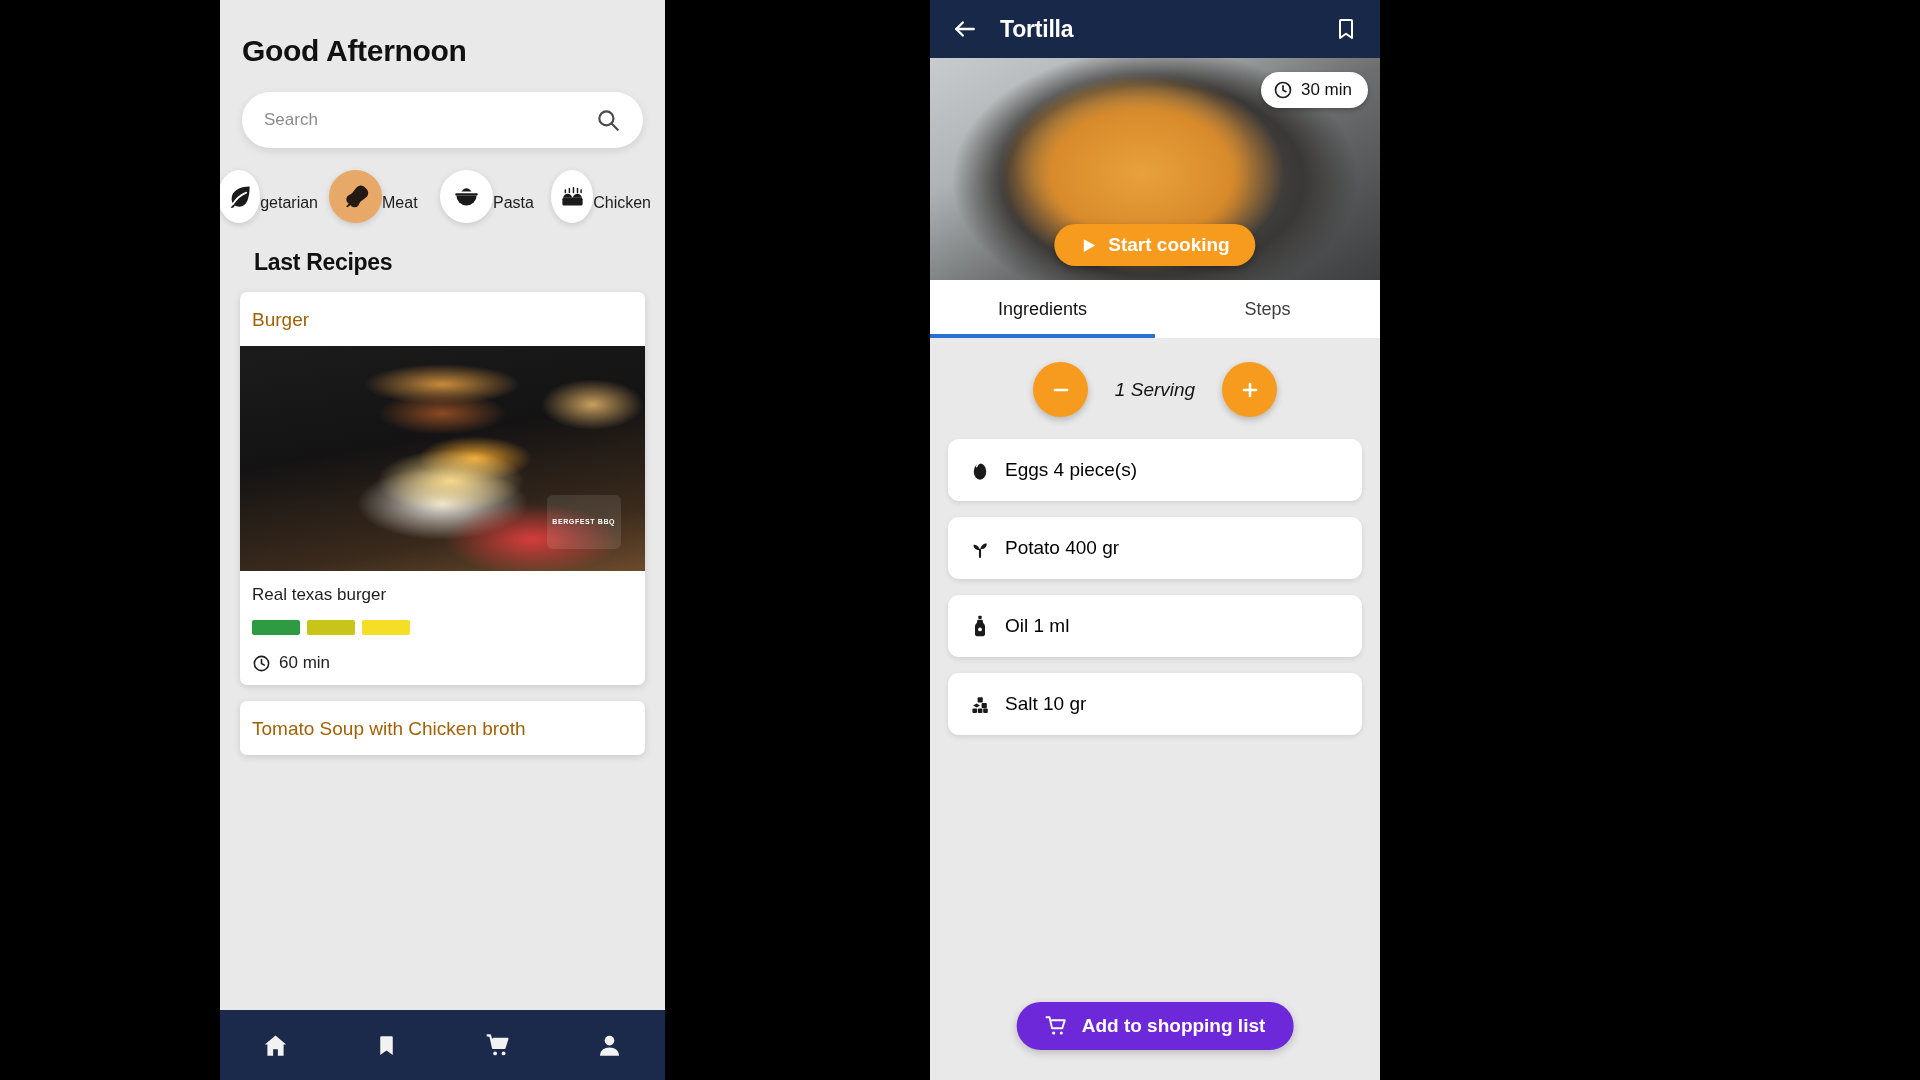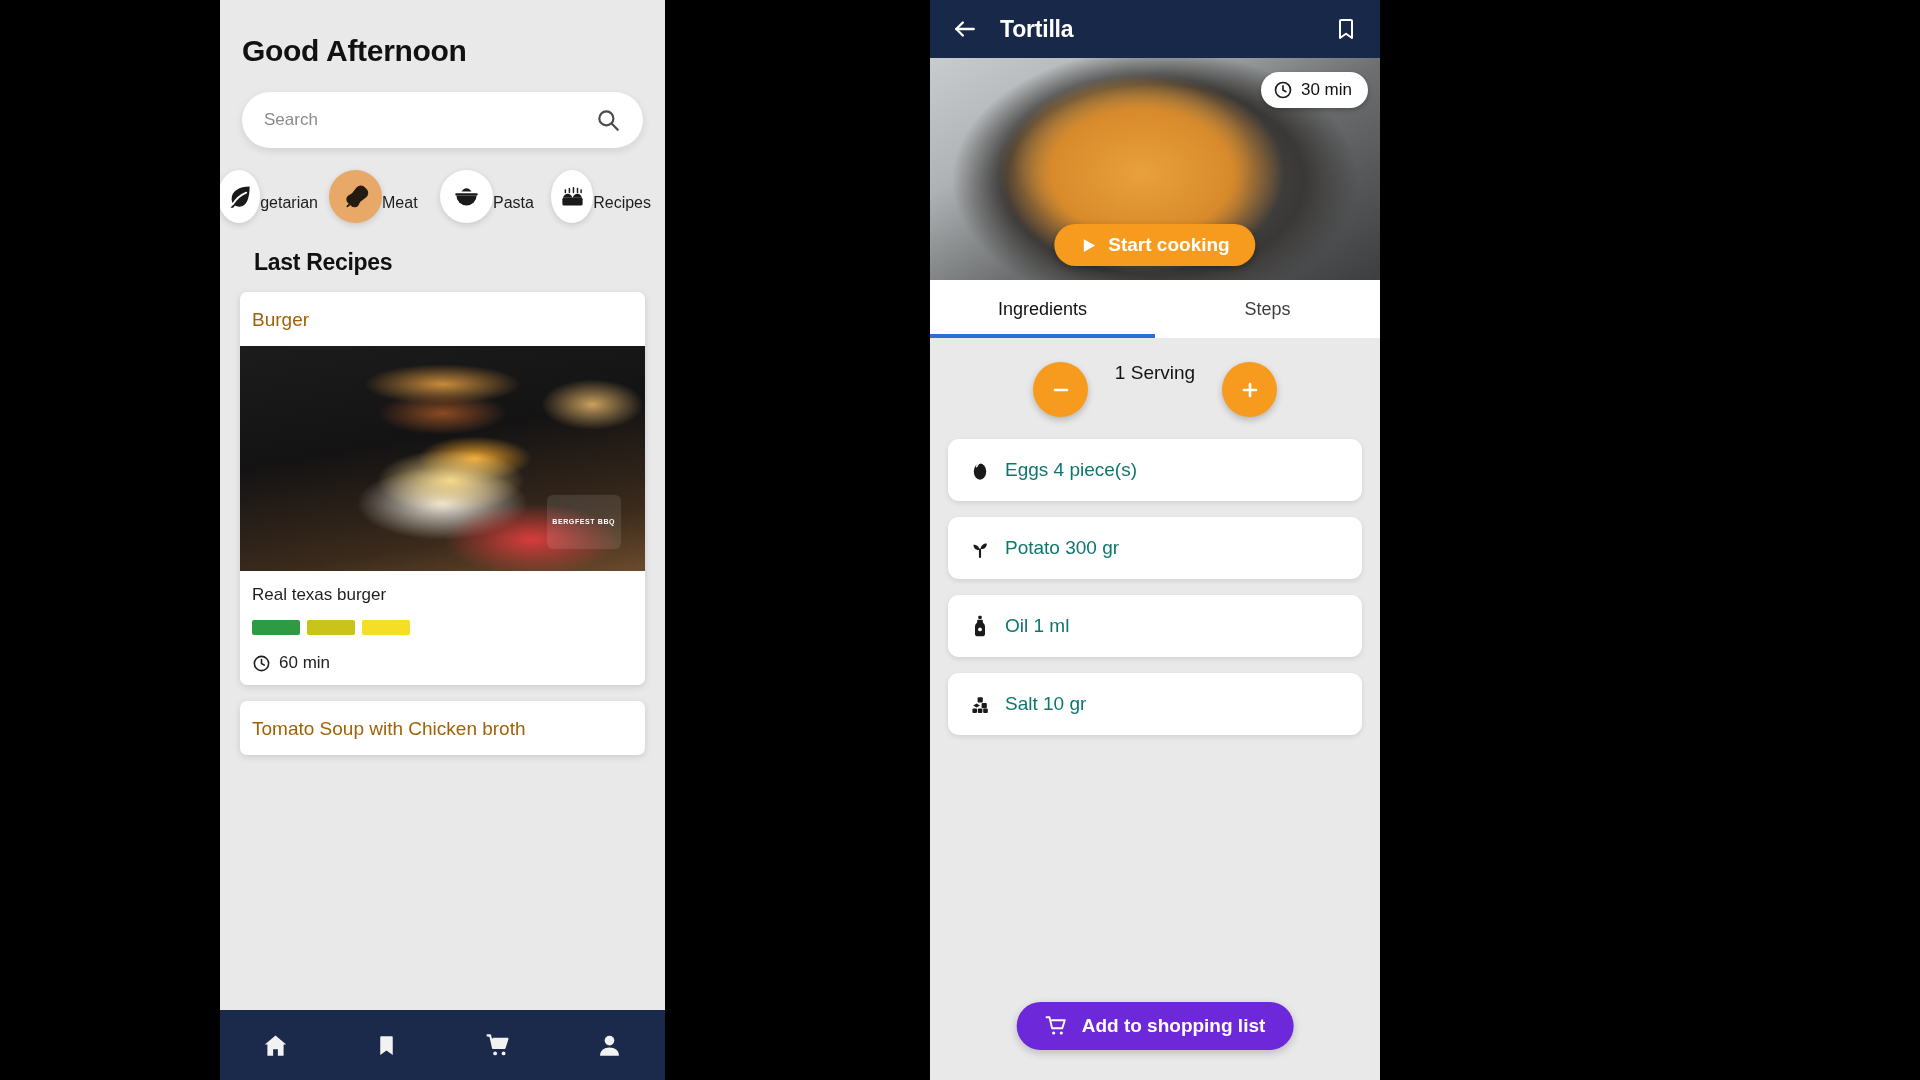--- a/index.html
+++ b/index.html
@@ -112,36 +112,36 @@
     flex: 1; display: flex; align-items: center; justify-content: center;
     font-size: 18px; color: #3e3e3e;
   }
   .tab.active { color: #111; }
   .tab-underline {
     position: absolute; bottom: 0; left: 0; width: 50%; height: 4px; background: #2b6fd6;
   }
 
   .ing-area { background: #e9e9e9; padding-top: 24px; height: 764px; position: relative; }
   .serving-row {
-    display: flex; align-items: flex-start; justify-content: center; gap: 17px;
+    display: flex; align-items: center; justify-content: center; gap: 17px; font-style: italic;
   }
   .round-btn {
     width: 55px; height: 55px; border-radius: 50%; background: #f79b1e;
     display: flex; align-items: center; justify-content: center;
     color: #fff; box-shadow: 0 3px 7px rgba(0,0,0,.22);
   }
   .serving-label { font-size: 19px; color: #141414; min-width: 100px; text-align: center; }
 
   .ing-list { margin-top: 22px; padding: 0 18px; }
   .ing-row {
     background: #fff; border-radius: 11px; height: 62px; margin-bottom: 16px;
     display: flex; align-items: center; gap: 13px; padding: 0 20px;
     box-shadow: 0 2px 5px rgba(0,0,0,.10);
   }
-  .ing-text { font-size: 19px; color: #0f766e; }
+  .ing-text { font-size: 19px; color: #000000; }
 
   .shop-btn {
     position: absolute; left: 50%; transform: translateX(-50%); bottom: 52px;
     background: #6d28d9; color: #fff; border-radius: 26px; height: 48px;
     display: flex; align-items: center; gap: 13px; padding: 0 28px;
     font-size: 19px; font-weight: bold; box-shadow: 0 3px 8px rgba(0,0,0,.20);
     white-space: nowrap;
   }
 
   svg { display: block; }
@@ -244,21 +244,21 @@
                 <path d="M3.5 13c.8-2.2 2.4-3.4 4.2-3.4S11 10.8 12 13z"></path>
                 <path d="M12 13c1-2.2 2.6-3.4 4.3-3.4S19.7 10.8 20.5 13z"></path>
                 <rect x="5" y="5.5" width="1.3" height="3.6" rx=".6"></rect>
                 <rect x="8.6" y="4.3" width="1.3" height="4.8" rx=".6"></rect>
                 <rect x="12.2" y="3.6" width="1.3" height="5.5" rx=".6"></rect>
                 <rect x="15.8" y="4.3" width="1.3" height="4.8" rx=".6"></rect>
                 <rect x="19" y="5.5" width="1.3" height="3.6" rx=".6"></rect>
               </svg>
             </span>
           </div>
-          <div class="cat-label">Recipes</div>
+          <div class="cat-label">Chicken</div>
         </div>
       </div>
 
       <div class="section-title">Last Recipes</div>
 
       <div class="rcard">
         <div class="rcard-head">Burger</div>
         <div class="rcard-img">
           <div class="photo-burger">
             <div class="bbq">BERGFEST BBQ</div>
@@ -400,21 +400,21 @@
 
         <div class="ing-row">
           <span>
             <svg width="24" height="24" viewBox="0 0 24 24" fill="#1a1a1a">
               <path d="M12 21v-7.4"></path>
               <path d="M12 21v-7.4" stroke="#1a1a1a" stroke-width="2.1" stroke-linecap="round"></path>
               <path d="M11.6 14c-.4-3.4-3-5.2-6.1-5.2-.1 3.4 2.3 5.6 6.1 5.2z"></path>
               <path d="M12.6 13c.2-3.6 3-5.6 6.2-5.6.1 3.6-2.4 5.9-6.2 5.6z"></path>
             </svg>
           </span>
-          <span class="ing-text">Potato 300 gr</span>
+          <span class="ing-text">Potato 400 gr</span>
         </div>
 
         <div class="ing-row">
           <span>
             <svg width="24" height="24" viewBox="0 0 24 24" fill="#1a1a1a">
               <rect x="10.3" y="1.8" width="3.4" height="3.2" rx=".7"></rect>
               <path d="M9.2 6.6c0-.5.4-.9.9-.9h3.8c.5 0 .9.4.9.9v1.2c0 1.3 2.2 2.2 2.2 4.6v7.9c0 1-.8 1.9-1.8 1.9H8.8c-1 0-1.8-.9-1.8-1.9v-7.9c0-2.4 2.2-3.3 2.2-4.6z"></path>
               <circle cx="12" cy="15.4" r="1.9" fill="#fff"></circle>
             </svg>
           </span>

